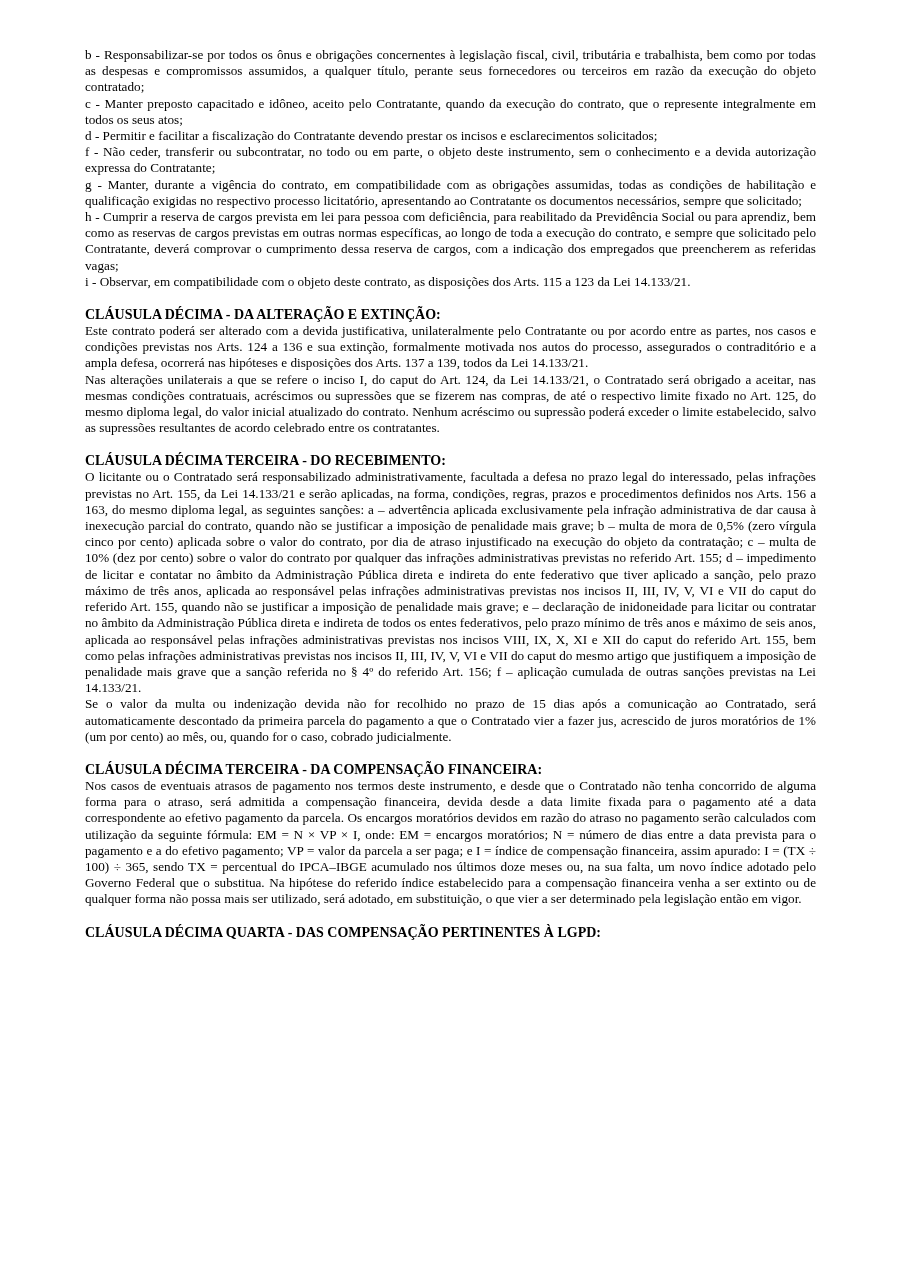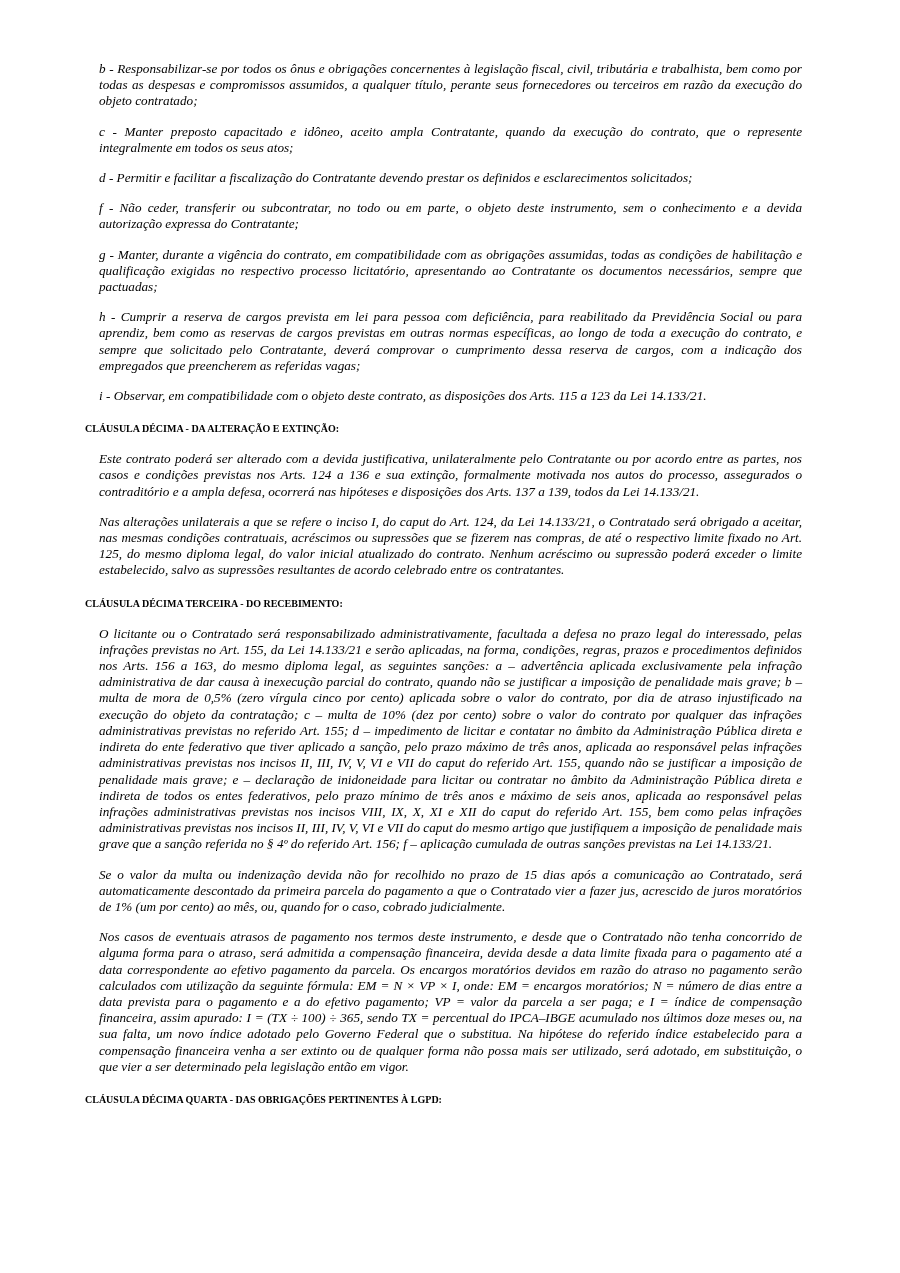--- a/index.html
+++ b/index.html
@@ -15,48 +15,48 @@
     padding: 47px 84px 30px 85px;
     background: #ffffff;
     font-family: "Liberation Serif", "DejaVu Serif", serif;
     font-size: 13.2px;
     line-height: 16.2px;
     color: #000000;
     text-align: justify;
     overflow: hidden;
   }
   .para {
-    margin: 14px;
-    font-style: italic;
+    margin: 0;
   }
   .heading {
     margin: 16px 0 0 0;
     font-weight: bold;
-    font-size: 10px;
+    font-size: 14px;
     line-height: 17px;
     text-align: left;
   }
 </style>
 </head>
 <body>
 
 <div class="page">
   <p class="para">b - Responsabilizar-se por todos os ônus e obrigações concernentes à legislação fiscal, civil, tributária e trabalhista, bem como por todas as despesas e compromissos assumidos, a qualquer título, perante seus fornecedores ou terceiros em razão da execução do objeto contratado;</p>
-  <p class="para">c - Manter preposto capacitado e idôneo, aceito ampla Contratante, quando da execução do contrato, que o represente integralmente em todos os seus atos;</p>
-  <p class="para">d - Permitir e facilitar a fiscalização do Contratante devendo prestar os definidos e esclarecimentos solicitados;</p>
+  <p class="para">c - Manter preposto capacitado e idôneo, aceito pelo Contratante, quando da execução do contrato, que o represente integralmente em todos os seus atos;</p>
+  <p class="para">d - Permitir e facilitar a fiscalização do Contratante devendo prestar os incisos e esclarecimentos solicitados;</p>
   <p class="para">f - Não ceder, transferir ou subcontratar, no todo ou em parte, o objeto deste instrumento, sem o conhecimento e a devida autorização expressa do Contratante;</p>
-  <p class="para">g - Manter, durante a vigência do contrato, em compatibilidade com as obrigações assumidas, todas as condições de habilitação e qualificação exigidas no respectivo processo licitatório, apresentando ao Contratante os documentos necessários, sempre que pactuadas;</p>
+  <p class="para">g - Manter, durante a vigência do contrato, em compatibilidade com as obrigações assumidas, todas as condições de habilitação e qualificação exigidas no respectivo processo licitatório, apresentando ao Contratante os documentos necessários, sempre que solicitado;</p>
   <p class="para">h - Cumprir a reserva de cargos prevista em lei para pessoa com deficiência, para reabilitado da Previdência Social ou para aprendiz, bem como as reservas de cargos previstas em outras normas específicas, ao longo de toda a execução do contrato, e sempre que solicitado pelo Contratante, deverá comprovar o cumprimento dessa reserva de cargos, com a indicação dos empregados que preencherem as referidas vagas;</p>
   <p class="para">i - Observar, em compatibilidade com o objeto deste contrato, as disposições dos Arts. 115 a 123 da Lei 14.133/21.</p>
 
   <p class="heading">CLÁUSULA DÉCIMA - DA ALTERAÇÃO E EXTINÇÃO:</p>
   <p class="para">Este contrato poderá ser alterado com a devida justificativa, unilateralmente pelo Contratante ou por acordo entre as partes, nos casos e condições previstas nos Arts. 124 a 136 e sua extinção, formalmente motivada nos autos do processo, assegurados o contraditório e a ampla defesa, ocorrerá nas hipóteses e disposições dos Arts. 137 a 139, todos da Lei 14.133/21.</p>
   <p class="para">Nas alterações unilaterais a que se refere o inciso I, do caput do Art. 124, da Lei 14.133/21, o Contratado será obrigado a aceitar, nas mesmas condições contratuais, acréscimos ou supressões que se fizerem nas compras, de até o respectivo limite fixado no Art. 125, do mesmo diploma legal, do valor inicial atualizado do contrato. Nenhum acréscimo ou supressão poderá exceder o limite estabelecido, salvo as supressões resultantes de acordo celebrado entre os contratantes.</p>
 
   <p class="heading">CLÁUSULA DÉCIMA TERCEIRA - DO RECEBIMENTO:</p>
 
   <p class="para">O licitante ou o Contratado será responsabilizado administrativamente, facultada a defesa no prazo legal do interessado, pelas infrações previstas no Art. 155, da Lei 14.133/21 e serão aplicadas, na forma, condições, regras, prazos e procedimentos definidos nos Arts. 156 a 163, do mesmo diploma legal, as seguintes sanções: a – advertência aplicada exclusivamente pela infração administrativa de dar causa à inexecução parcial do contrato, quando não se justificar a imposição de penalidade mais grave; b – multa de mora de 0,5% (zero vírgula cinco por cento) aplicada sobre o valor do contrato, por dia de atraso injustificado na execução do objeto da contratação; c – multa de 10% (dez por cento) sobre o valor do contrato por qualquer das infrações administrativas previstas no referido Art. 155; d – impedimento de licitar e contatar no âmbito da Administração Pública direta e indireta do ente federativo que tiver aplicado a sanção, pelo prazo máximo de três anos, aplicada ao responsável pelas infrações administrativas previstas nos incisos II, III, IV, V, VI e VII do caput do referido Art. 155, quando não se justificar a imposição de penalidade mais grave; e – declaração de inidoneidade para licitar ou contratar no âmbito da Administração Pública direta e indireta de todos os entes federativos, pelo prazo mínimo de três anos e máximo de seis anos, aplicada ao responsável pelas infrações administrativas previstas nos incisos VIII, IX, X, XI e XII do caput do referido Art. 155, bem como pelas infrações administrativas previstas nos incisos II, III, IV, V, VI e VII do caput do mesmo artigo que justifiquem a imposição de penalidade mais grave que a sanção referida no § 4º do referido Art. 156; f – aplicação cumulada de outras sanções previstas na Lei 14.133/21.</p>
   <p class="para">Se o valor da multa ou indenização devida não for recolhido no prazo de 15 dias após a comunicação ao Contratado, será automaticamente descontado da primeira parcela do pagamento a que o Contratado vier a fazer jus, acrescido de juros moratórios de 1% (um por cento) ao mês, ou, quando for o caso, cobrado judicialmente.</p>
 
+  <p class="heading">CLÁUSULA DÉCIMA TERCEIRA - DA COMPENSAÇÃO FINANCEIRA:</p>
   <p class="para">Nos casos de eventuais atrasos de pagamento nos termos deste instrumento, e desde que o Contratado não tenha concorrido de alguma forma para o atraso, será admitida a compensação financeira, devida desde a data limite fixada para o pagamento até a data correspondente ao efetivo pagamento da parcela. Os encargos moratórios devidos em razão do atraso no pagamento serão calculados com utilização da seguinte fórmula: EM = N × VP × I, onde: EM = encargos moratórios; N = número de dias entre a data prevista para o pagamento e a do efetivo pagamento; VP = valor da parcela a ser paga; e I = índice de compensação financeira, assim apurado: I = (TX ÷ 100) ÷ 365, sendo TX = percentual do IPCA–IBGE acumulado nos últimos doze meses ou, na sua falta, um novo índice adotado pelo Governo Federal que o substitua. Na hipótese do referido índice estabelecido para a compensação financeira venha a ser extinto ou de qualquer forma não possa mais ser utilizado, será adotado, em substituição, o que vier a ser determinado pela legislação então em vigor.</p>
 
-  <p class="heading">CLÁUSULA DÉCIMA QUARTA - DAS OBRIGAÇÕES PERTINENTES À LGPD:</p>
+  <p class="heading">CLÁUSULA DÉCIMA QUARTA - DAS COMPENSAÇÃO PERTINENTES À LGPD:</p>
 </div>
 
 </body></html>

